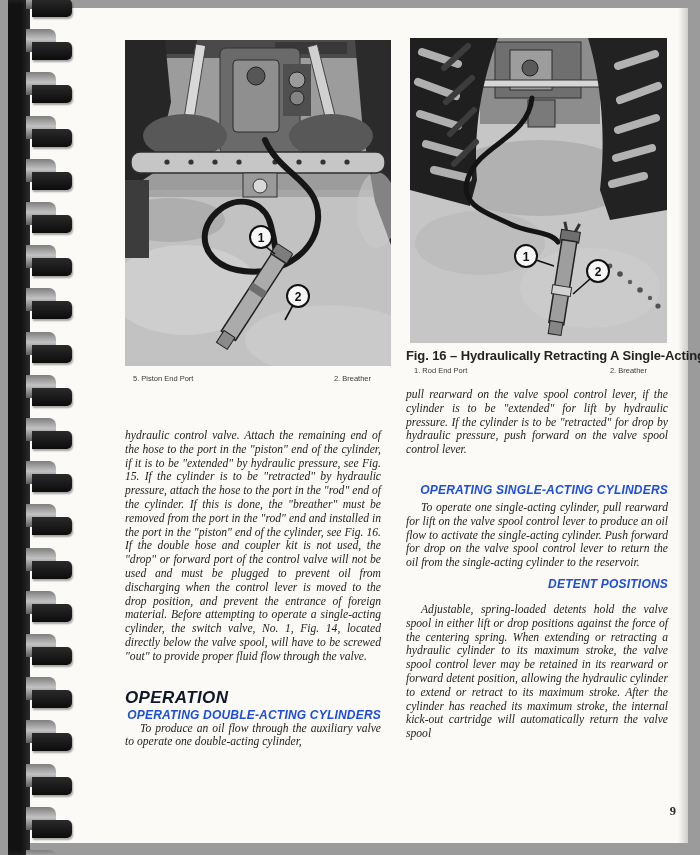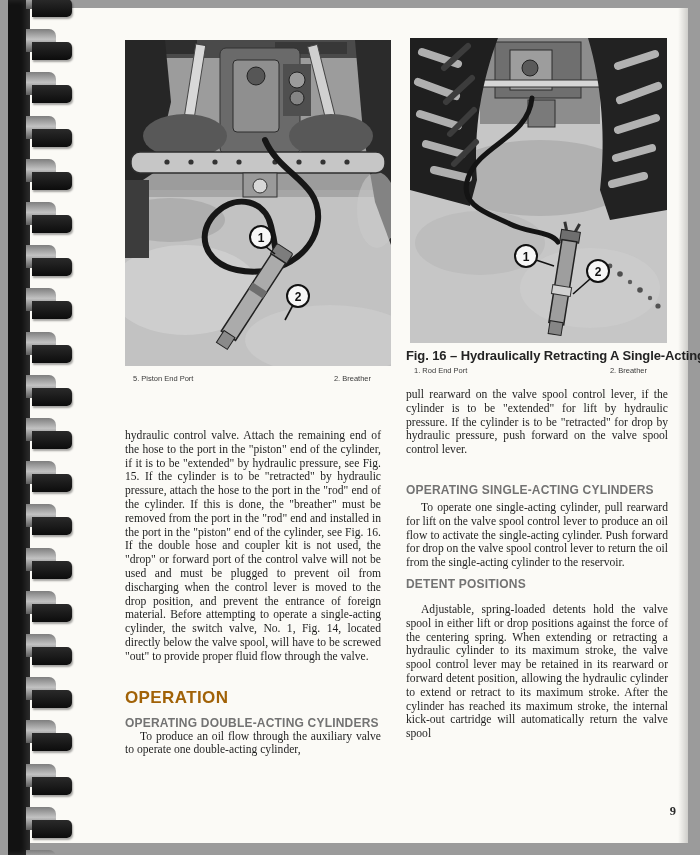--- a/index.html
+++ b/index.html
@@ -34,32 +34,32 @@
   .photo-left{ left:117px; top:32px; width:266px; height:326px; }
   .photo-right{ left:402px; top:30px; width:257px; height:305px; }
   
   .caption{ position:absolute; font-family:"Liberation Sans", sans-serif; color:#232323; }
   .cap-15{ left:117px; top:363px; width:266px; }
   .cap-16{ left:398px; top:340px; width:261px; }
   .cap-title{ font-weight:bold; font-size:13px; letter-spacing:-0.1px; text-align:center; white-space:nowrap; }
   .cap-legend{ display:flex; justify-content:space-between; margin-top:3px;
     font-size:7.5px; color:#3a3a3a; padding:0 20px 0 8px; }
   
-  .col{ position:absolute; color:#1e1e1e; }
+  .col{ position:absolute; color:#1e1e1e;font-style:italic; }
   .col-left{ left:117px; top:421px; width:256px; }
   .col-right{ left:398px; top:380px; width:262px; }
   .body-text{ font-family:"Liberation Serif", serif; font-size:11.6px; line-height:13.8px;
     text-align:justify; color:#1e1e1e; }
   .indent{ text-indent:15px; }
   .h-major{ font-family:"Liberation Sans", sans-serif; font-weight:bold; font-size:17px;
-    letter-spacing:0.4px; color:#a16207; }
+    letter-spacing:0.4px; color:#0f172a; }
   .h-sub{ font-family:"Liberation Sans", sans-serif; font-weight:bold; font-size:12px;
-    letter-spacing:0.2px; color:#737373; }
+    letter-spacing:0.2px; color:#1d4ed8;text-align:right; }
   .mt-op{ margin-top:24px; }
-  .mt-opsub{ margin-top:8px; }
+  .mt-opsub{ margin-top:0; }
   .mt-p2{ }
   .mt-rh1{ margin-top:26px; }
   .mt-rp2{ margin-top:4px; }
   .mt-rh2{ margin-top:16px; }
   .mt-rh3{ margin-top:7px; }
   .mt-rp3{ margin-top:12px; }
   
   .page-number{ position:absolute; left:648px; top:796px; width:20px; text-align:right;
     font-family:"Liberation Serif", serif; font-size:12.5px; font-weight:bold; color:#2a2a2a; }
   .callout-num{ font-family:"Liberation Sans", sans-serif; font-weight:bold; }

